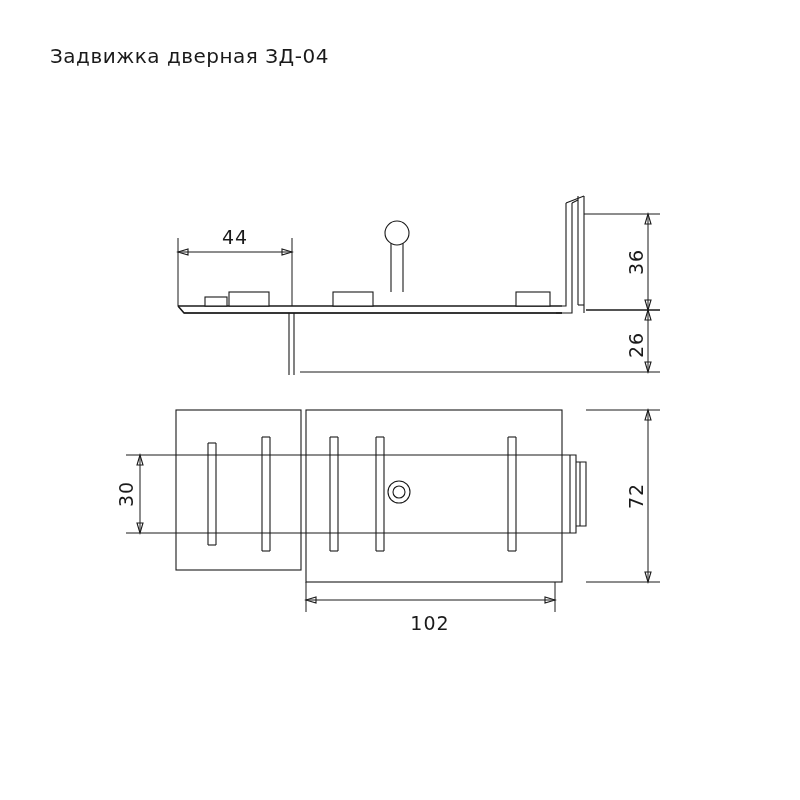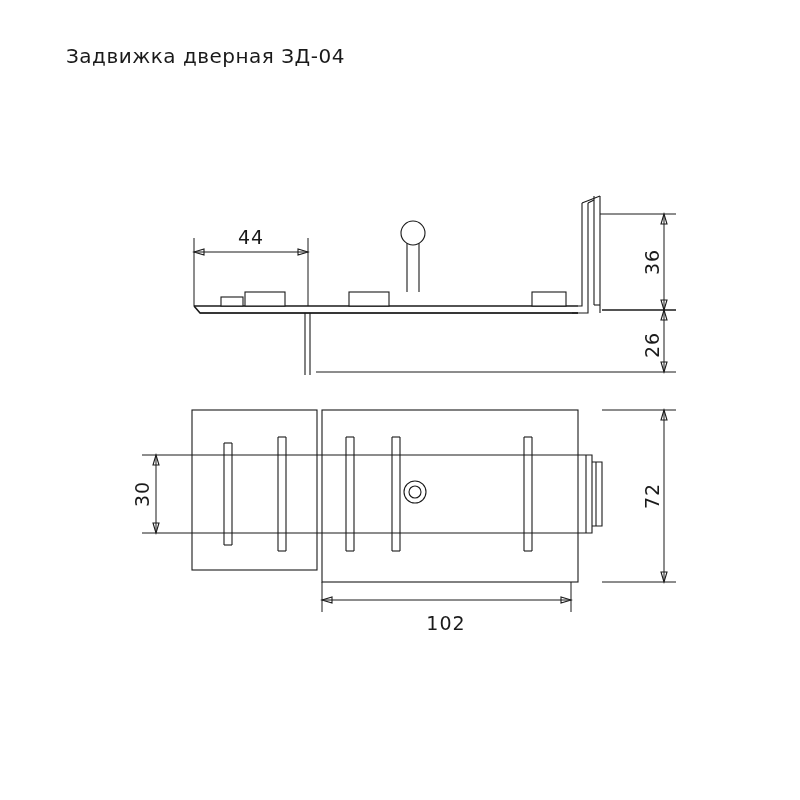--- a/index.html
+++ b/index.html
@@ -10,21 +10,21 @@
   body {
     width: 800px;
     height: 800px;
     font-family: "DejaVu Sans", sans-serif;
     color: #1a1a1a;
     position: relative;
     overflow: hidden;
   }
   #drawing-root {
     position: absolute;
-    left: 16px;
+    left: 0;
     top: 0;
     width: 724px;
     height: 800px;
   }
   #title-text {
     position: absolute;
     left: 50px;
     top: 44px;
     font-size: 20px;
     letter-spacing: 0.5px;

